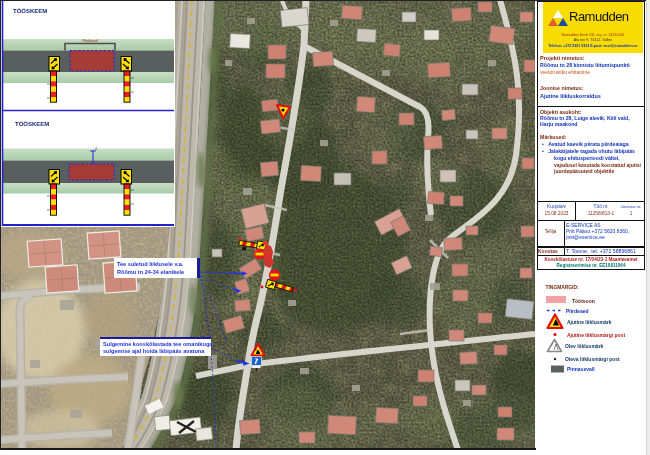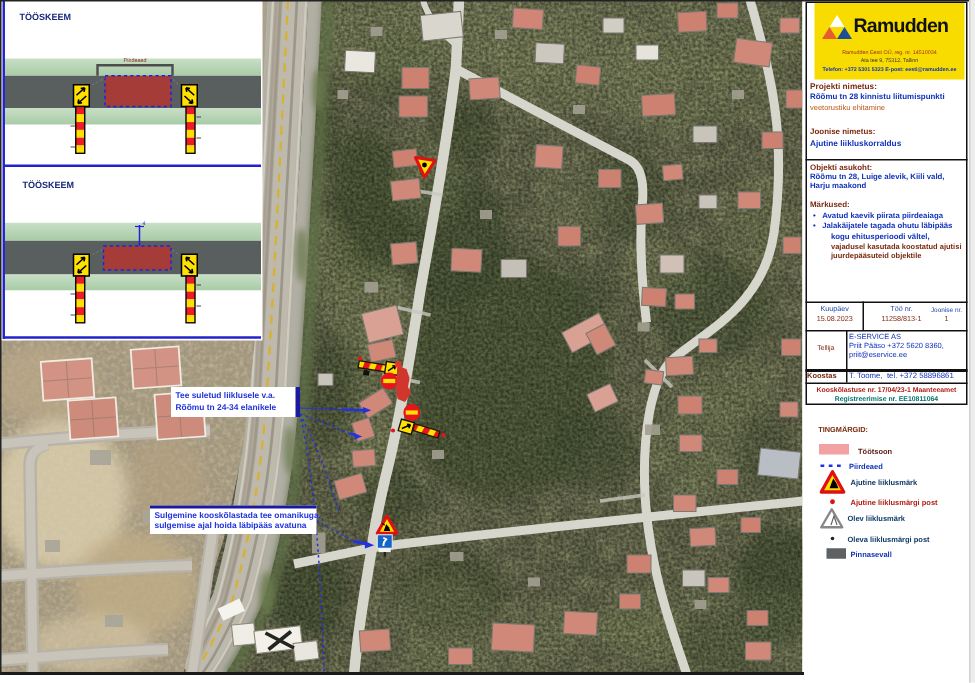--- a/index.html
+++ b/index.html
@@ -465,21 +465,21 @@
   <div class="abs" style="left:2px;top:1px;width:108px;height:269px;border:1px solid #111;"></div>
 
   <div class="abs" style="left:8px;top:2px;width:100px;height:51px;background:#f8dc00;">
 
     <svg class="abs" style="left:5px;top:8px;" width="20" height="16" viewBox="0 0 20 16">
       <polygon points="10,0 15,8 5,8" fill="#ffffff"></polygon>
       <polygon points="5,8 10,16 0,16" fill="#e55c30"></polygon>
       <polygon points="15,8 20,16 10,16" fill="#1d4e94"></polygon>
     </svg>
 
-    <div class="abs" style="left:26px;top:7px;font-size:13px;font-weight:bold;color:#111;letter-spacing:-0.5px;">Ramudden</div>
+    <div class="abs" style="left:26px;top:7px;font-size:13px;font-weight:normal;color:#111;letter-spacing:-0.5px;">Ramudden</div>
 
     <div class="abs" style="left:0;top:31px;width:100px;text-align:center;font-size:3.6px;color:#a03020;">Ramudden Eesti OÜ, reg. nr. 14510034</div>
     <div class="abs" style="left:0;top:36px;width:100px;text-align:center;font-size:3.6px;color:#333;">Ata tee 9, 75312, Tallinn</div>
     <div class="abs" style="left:0;top:42px;width:100px;text-align:center;font-size:3.6px;font-weight:bold;color:#1133bb;">Telefon: +372 5301 5323 E-post: eesti@ramudden.ee</div>
   </div>
 
   <div class="abs" style="left:5px;top:55px;font-size:5.5px;font-weight:bold;color:#7a2a10;">Projekti nimetus:</div>
   <div class="abs" style="left:5px;top:62px;width:104px;font-size:5.3px;font-weight:bold;color:#1133bb;line-height:6.5px;">Rõõmu tn 28 kinnistu liitumispunkti</div>
   <div class="abs" style="left:5px;top:69px;font-size:5px;color:#c05818;">veetorustiku ehitamine</div>
 

